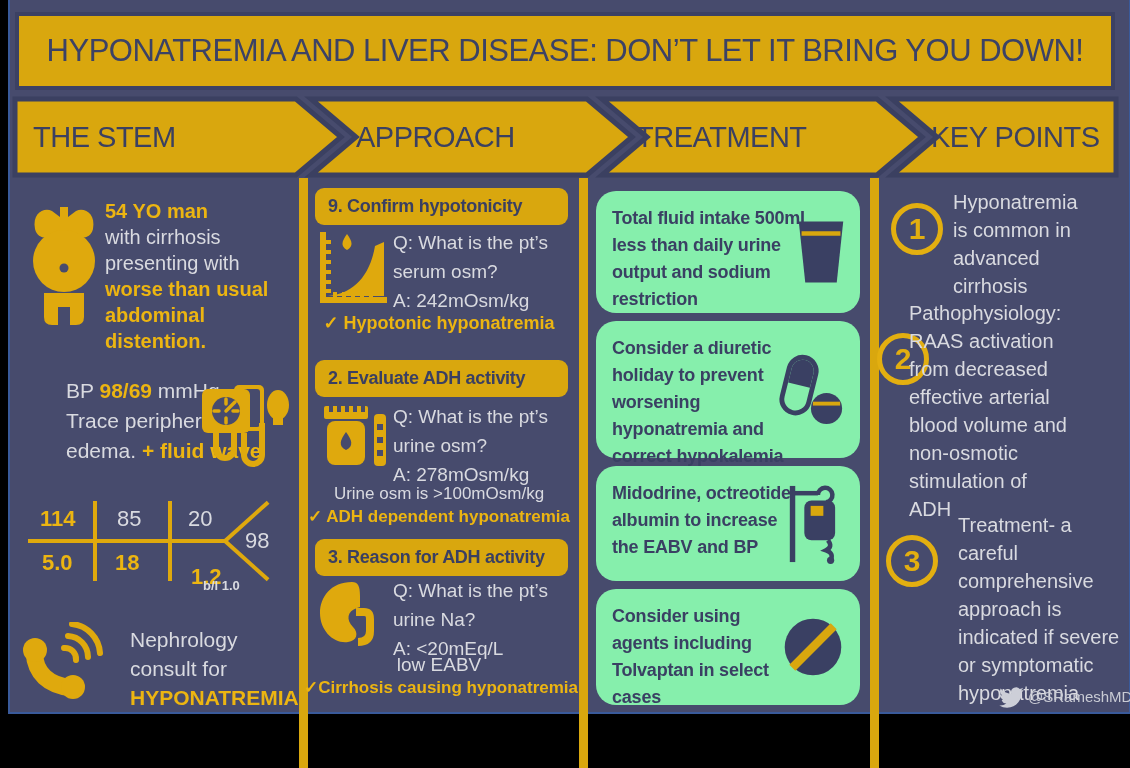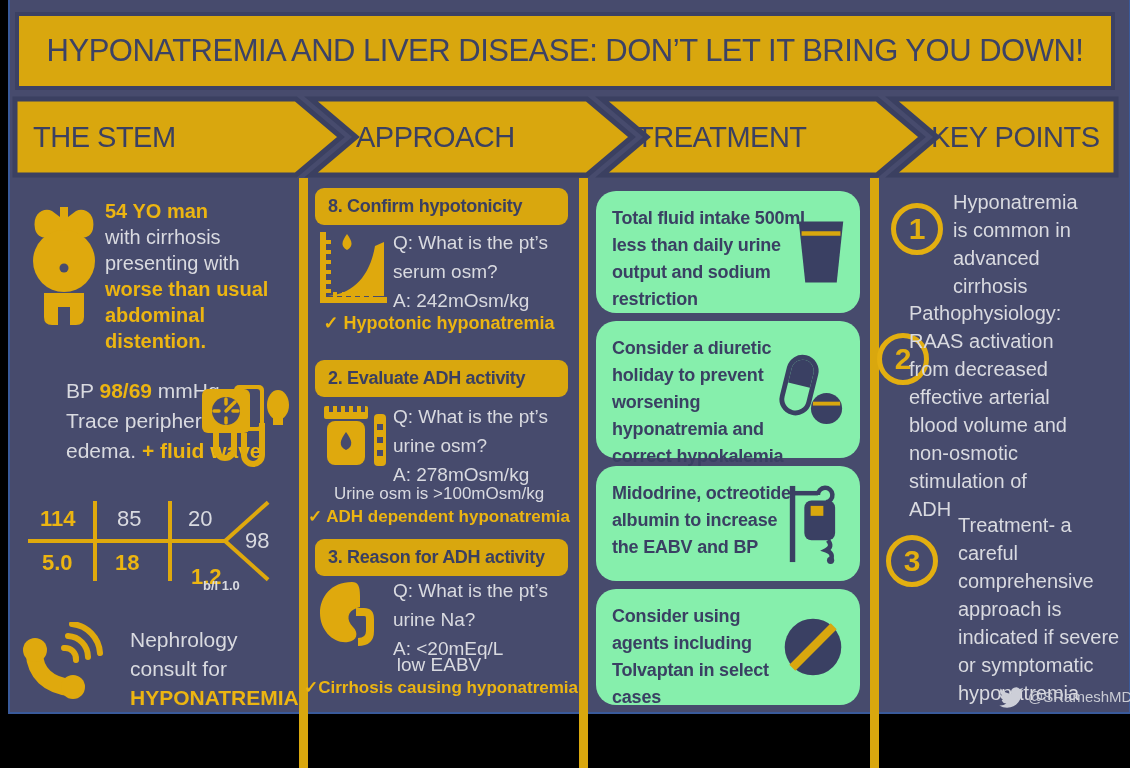--- a/index.html
+++ b/index.html
@@ -120,21 +120,21 @@
     <path d="M44,26 a11,11 0 0 1 12,12" stroke="#DFA90D" stroke-width="6" fill="none" stroke-linecap="round"></path>
     <path d="M48,14 a21,21 0 0 1 20,21" stroke="#DFA90D" stroke-width="6" fill="none" stroke-linecap="round"></path>
     <path d="M52,2 a31,31 0 0 1 28,29" stroke="#DFA90D" stroke-width="6" fill="none" stroke-linecap="round"></path>
   </svg>
   <div class="consult">
     <div class="w">Nephrology</div>
     <div class="w">consult for</div>
     <div class="gt">HYPONATREMIA</div>
   </div>
 
-  <div class="banner" style="top:188px;">8. Confirm hypotonicity</div>
+  <div class="banner" style="top:188px;">9. Confirm hypotonicity</div>
   <svg class="abs" style="left:313px;top:230px;" width="76" height="76" viewBox="0 0 76 76">
     <path d="M10,2 V70 H74" stroke="#DFA90D" stroke-width="6" fill="none"></path>
     <path d="M10,12 h8 M10,22 h8 M10,32 h8 M10,42 h8 M10,52 h8 M10,61 h8" stroke="#DFA90D" stroke-width="4"></path>
     <path d="M22,70 v-8 M31,70 v-8 M40,70 v-8 M49,70 v-8 M58,70 v-8" stroke="#DFA90D" stroke-width="4"></path>
     <path d="M15,66 C40,64 57,46 62,16 L71,12 L71,66 Z" fill="#DFA90D"></path>
     <path d="M34,4 C39,11 41,16 34,20 C27,16 29,11 34,4 Z" fill="#DFA90D"></path>
   </svg>
   <div class="qa" style="top:228px;">
     <div>Q: What is the pt’s serum osm?</div>
     <div>A: 242mOsm/kg</div>

